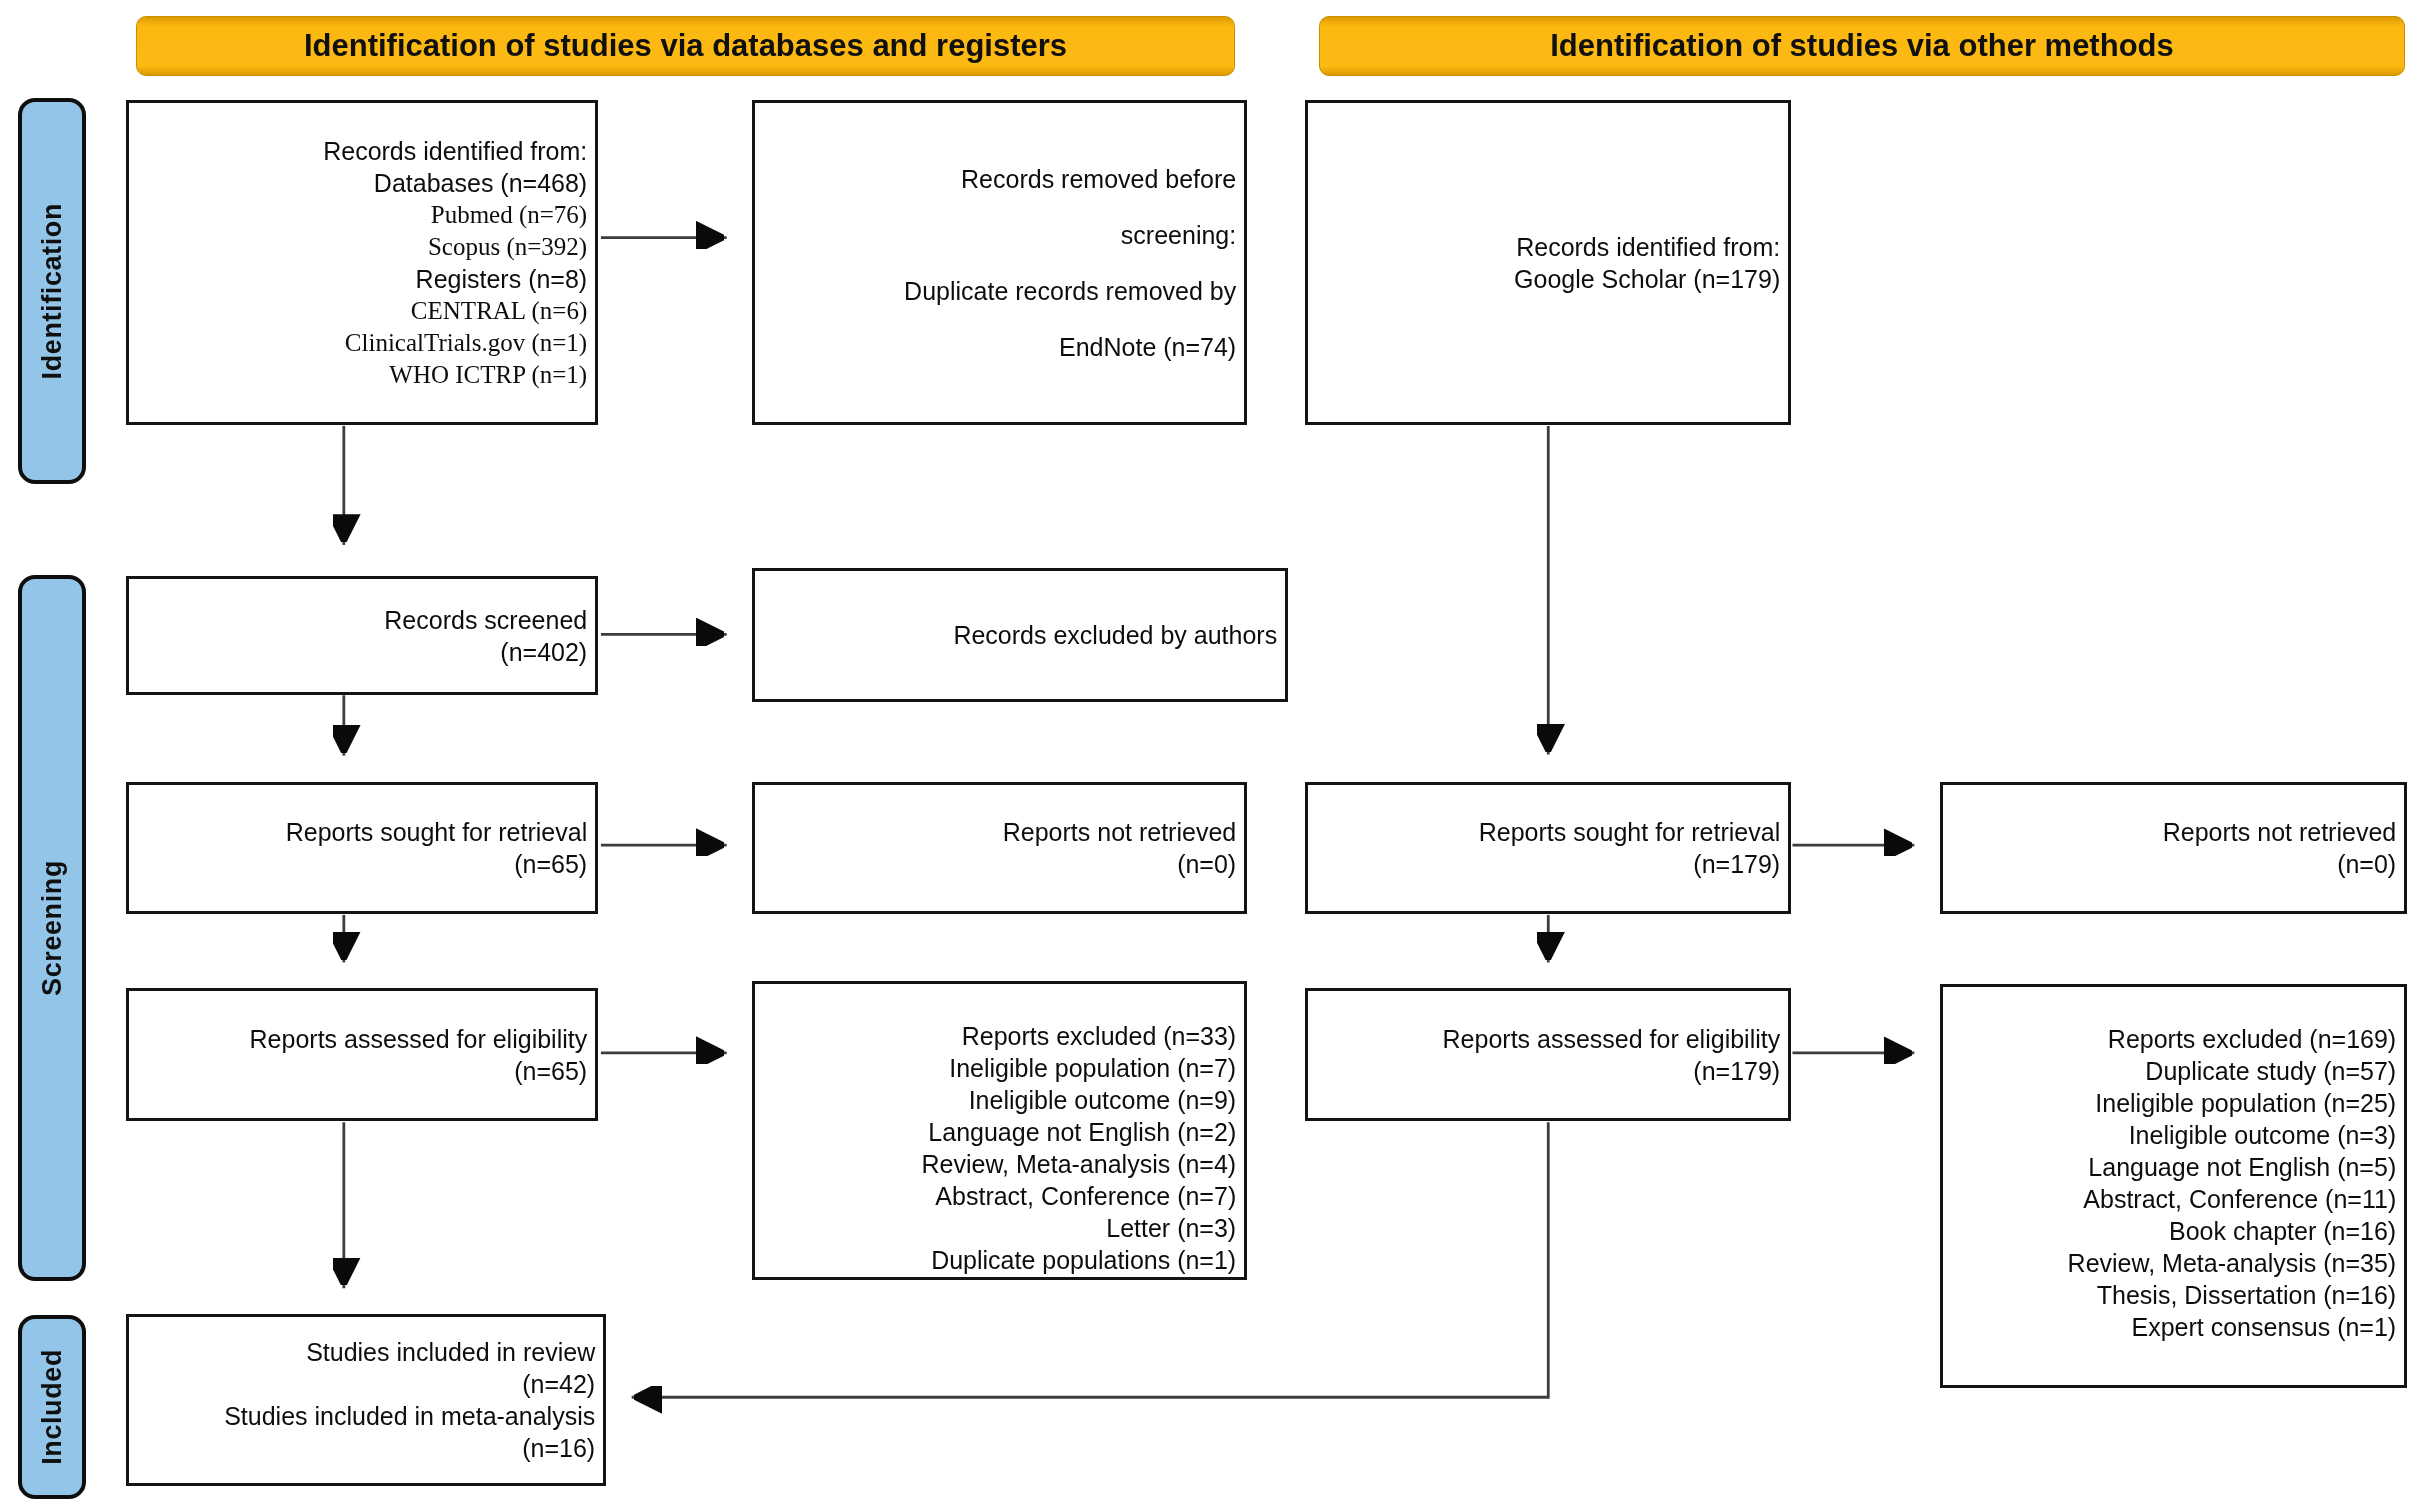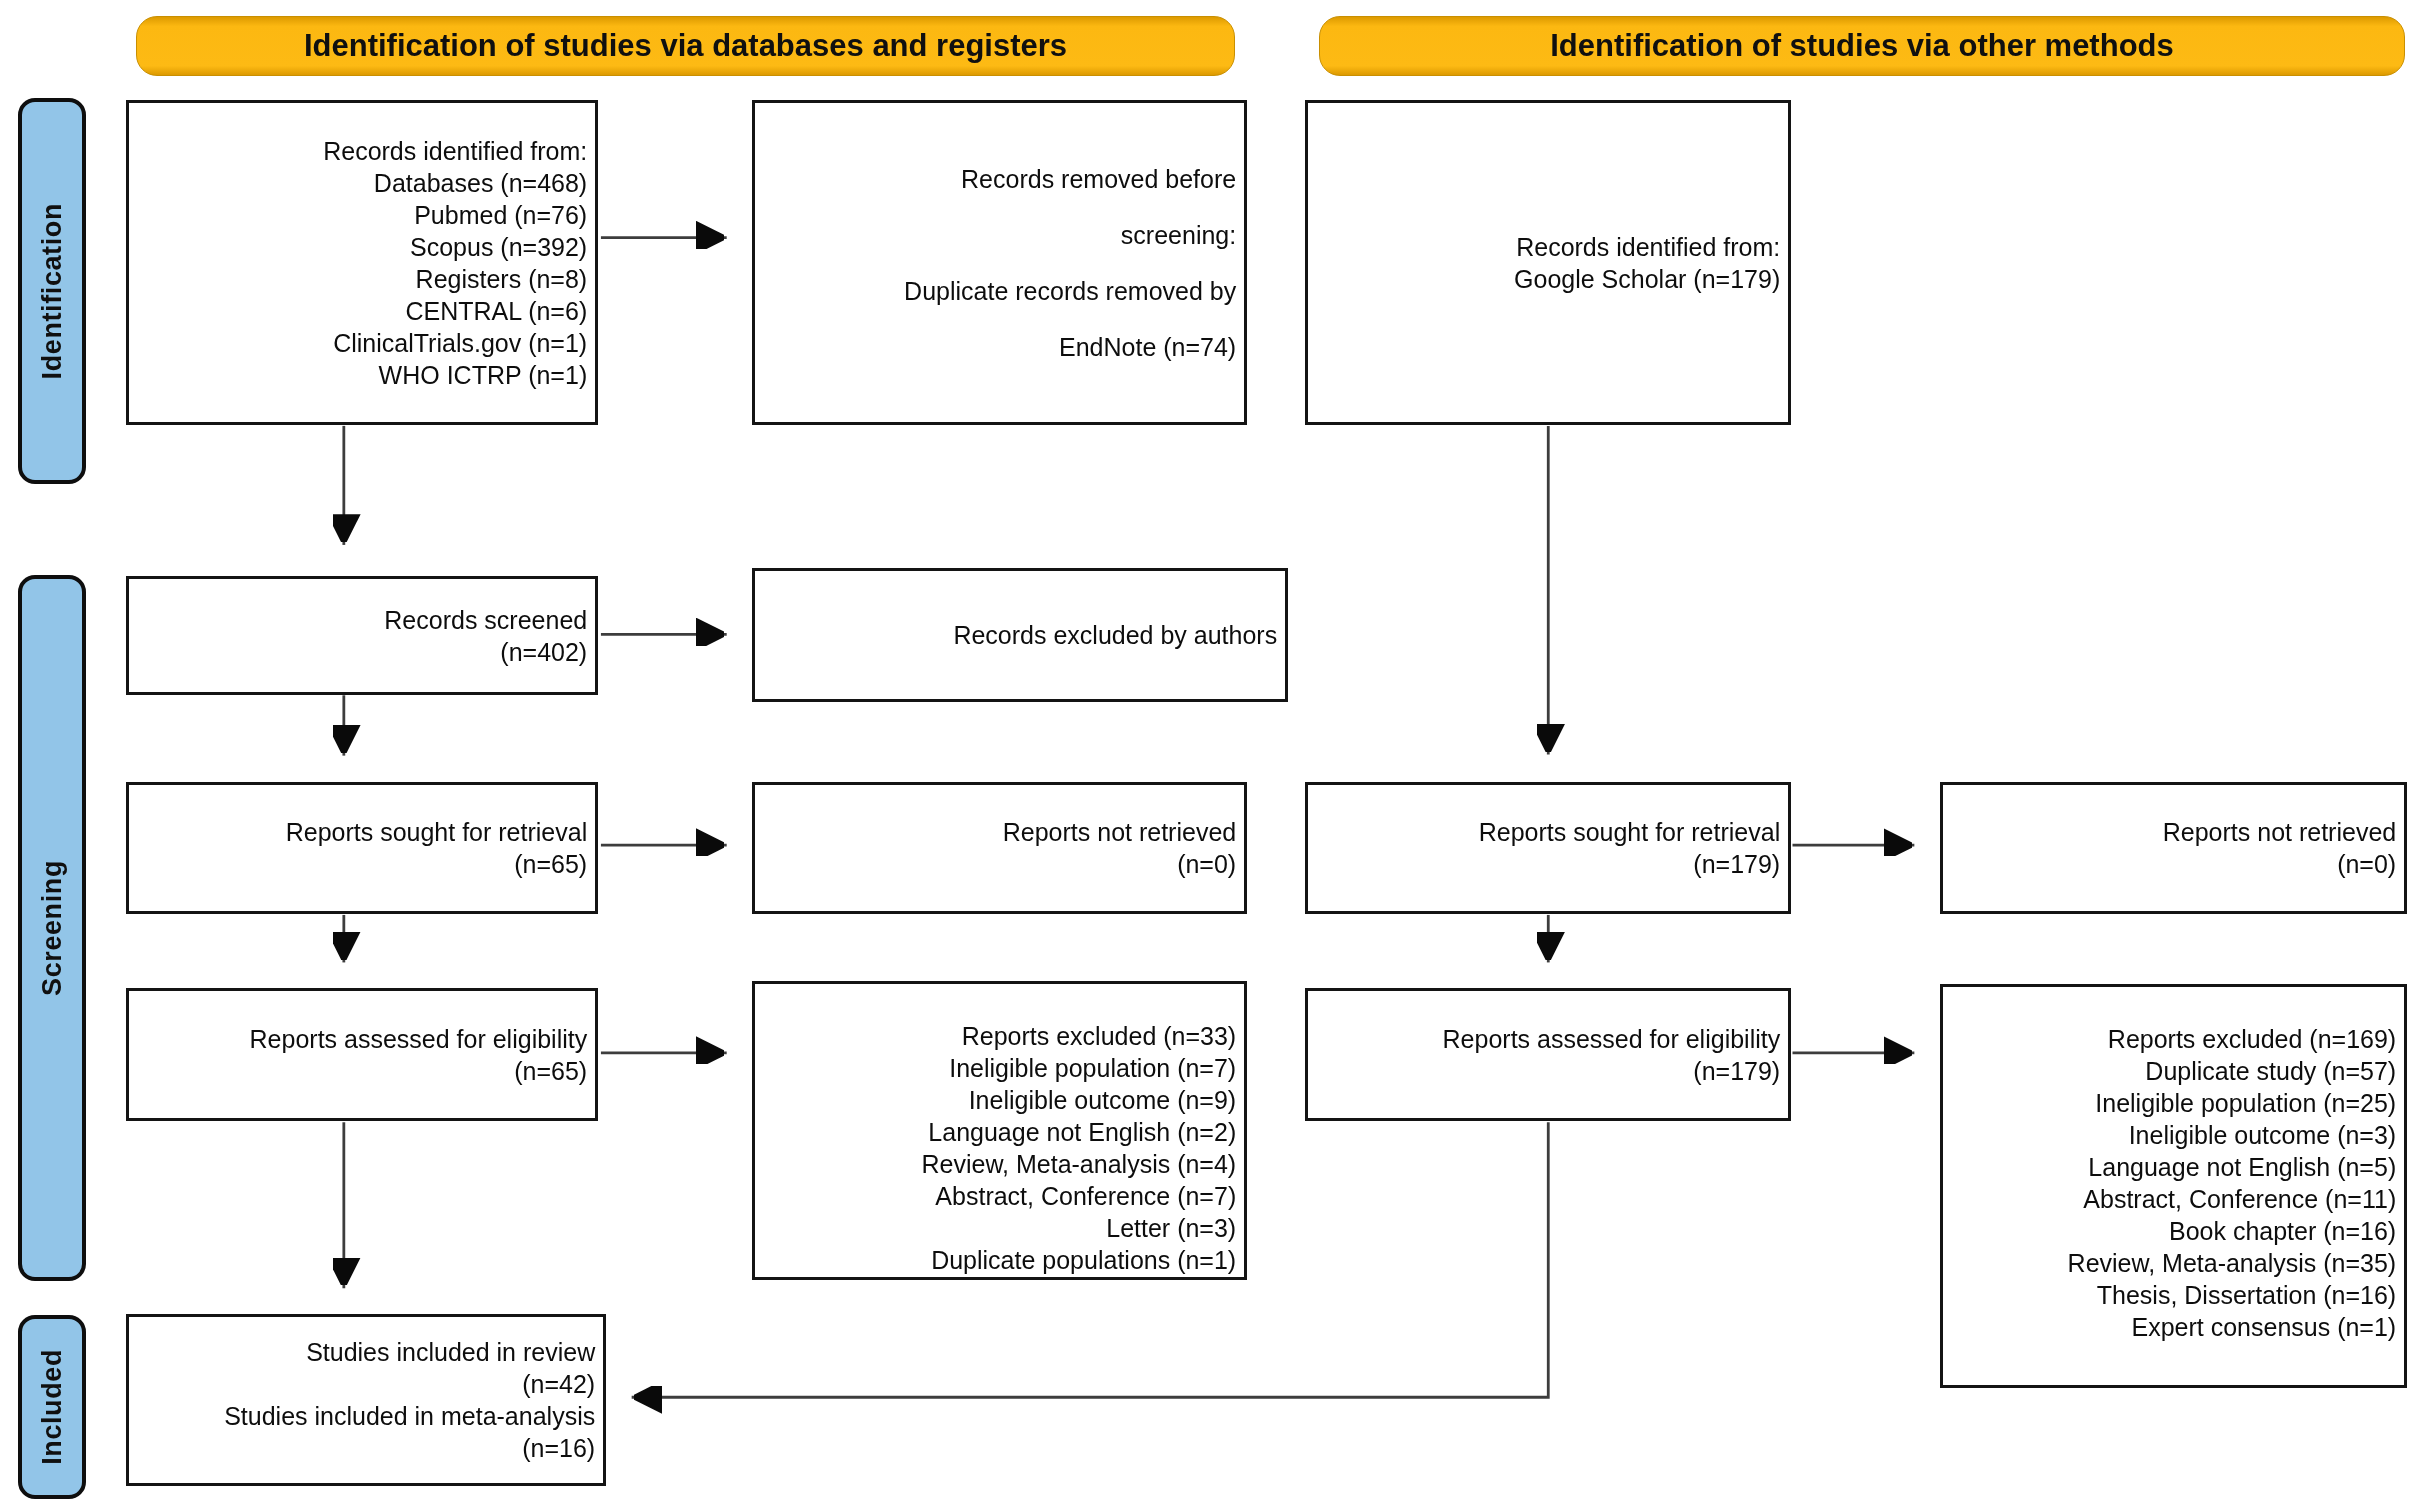--- a/index.html
+++ b/index.html
@@ -8,21 +8,21 @@
     width:2413px;height:1504px;
     background:#ffffff;
     font-family:"Liberation Sans", sans-serif;
     color:#0d0d0d;
     overflow:hidden;
   }
   .banner{
     position:absolute;
     background:linear-gradient(180deg,#dd9a00 0%,#fcb811 16%,#fdba14 84%,#dd9a00 100%);
     border:1.1px solid #c98f00;
-    border-radius:21px;
+    border-radius:10px;
     display:flex;align-items:center;justify-content:center;
     font-weight:bold;font-size:31px;color:#101010;
     box-sizing:border-box;
   }
   .side{
     position:absolute;
     background:#92c5e8;
     border:4.5px solid #0e0e0e;
     border-radius:17px;
     display:flex;align-items:center;justify-content:center;
@@ -40,21 +40,21 @@
     background:#ffffff;
     border:3.4px solid #141414;
     box-sizing:border-box;
     display:flex;flex-direction:column;justify-content:center;
     padding:10px 7.8px 10px 19px;
     font-size:25px;line-height:32px;
   }
   .box.top{justify-content:flex-start;padding-top:36px;}
   .line{white-space:nowrap;text-align:right;}
   .indent-1{margin-left:22.4px;}
-  .indent-2{margin-left:48px;}
+  .indent-2{margin-left:48px;font-family:Liberation Serif, serif;}
   #arrows{position:absolute;left:0;top:0;pointer-events:none;}
 </style>
 </head>
 <body>
 
 <div id="canvas">
 
   <div class="banner" style="left:136px;top:15.7px;width:1099px;height:60px;">Identification of studies via databases and registers</div>
   <div class="banner" style="left:1319px;top:15.7px;width:1086px;height:60px;">Identification of studies via other methods</div>
 

